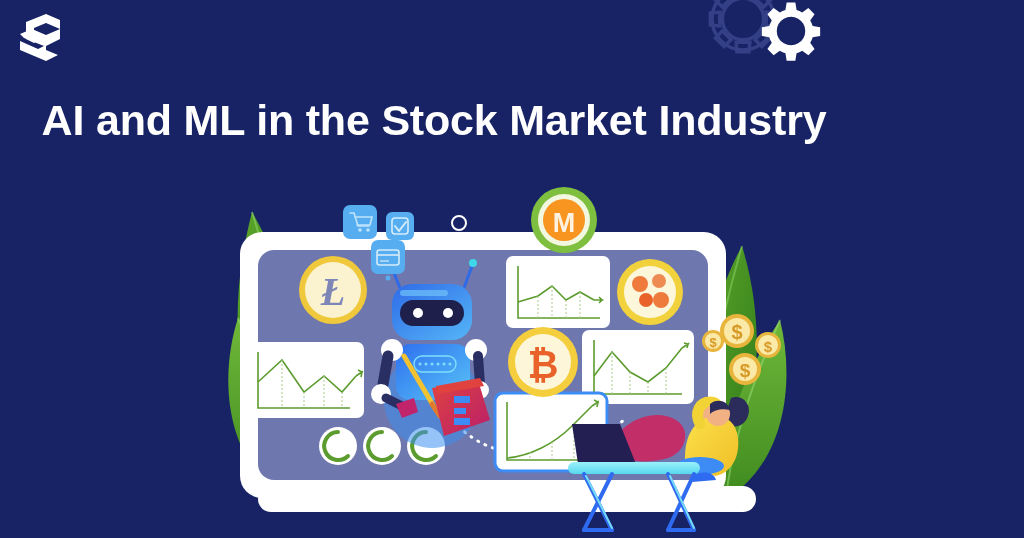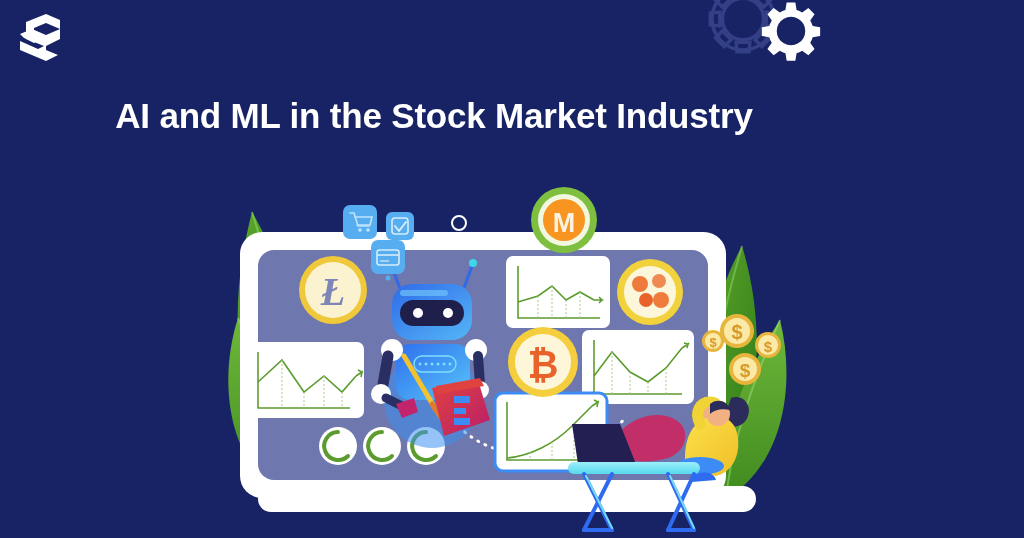--- a/index.html
+++ b/index.html
@@ -21,21 +21,21 @@
 
   
   .gear-outline { position: absolute; left: 700px; top: -24px; width: 86px; height: 86px; opacity: .55; }
   .gear-solid   { position: absolute; left: 760px; top: 0px;   width: 62px; height: 62px; }
 
   
   .title {
     position: absolute; left: 0; top: 96px; width: 868px;
     text-align: center;
     color: #ffffff;
-    font-size: 35px;
+    font-size: 43px;
     font-weight: bold;
     letter-spacing: -0.2px;
     white-space: nowrap;
   }
 
   
   .illus { position: absolute; left: 0; top: 0; width: 1024px; height: 538px; }
 </style>
 </head>
 <body>

